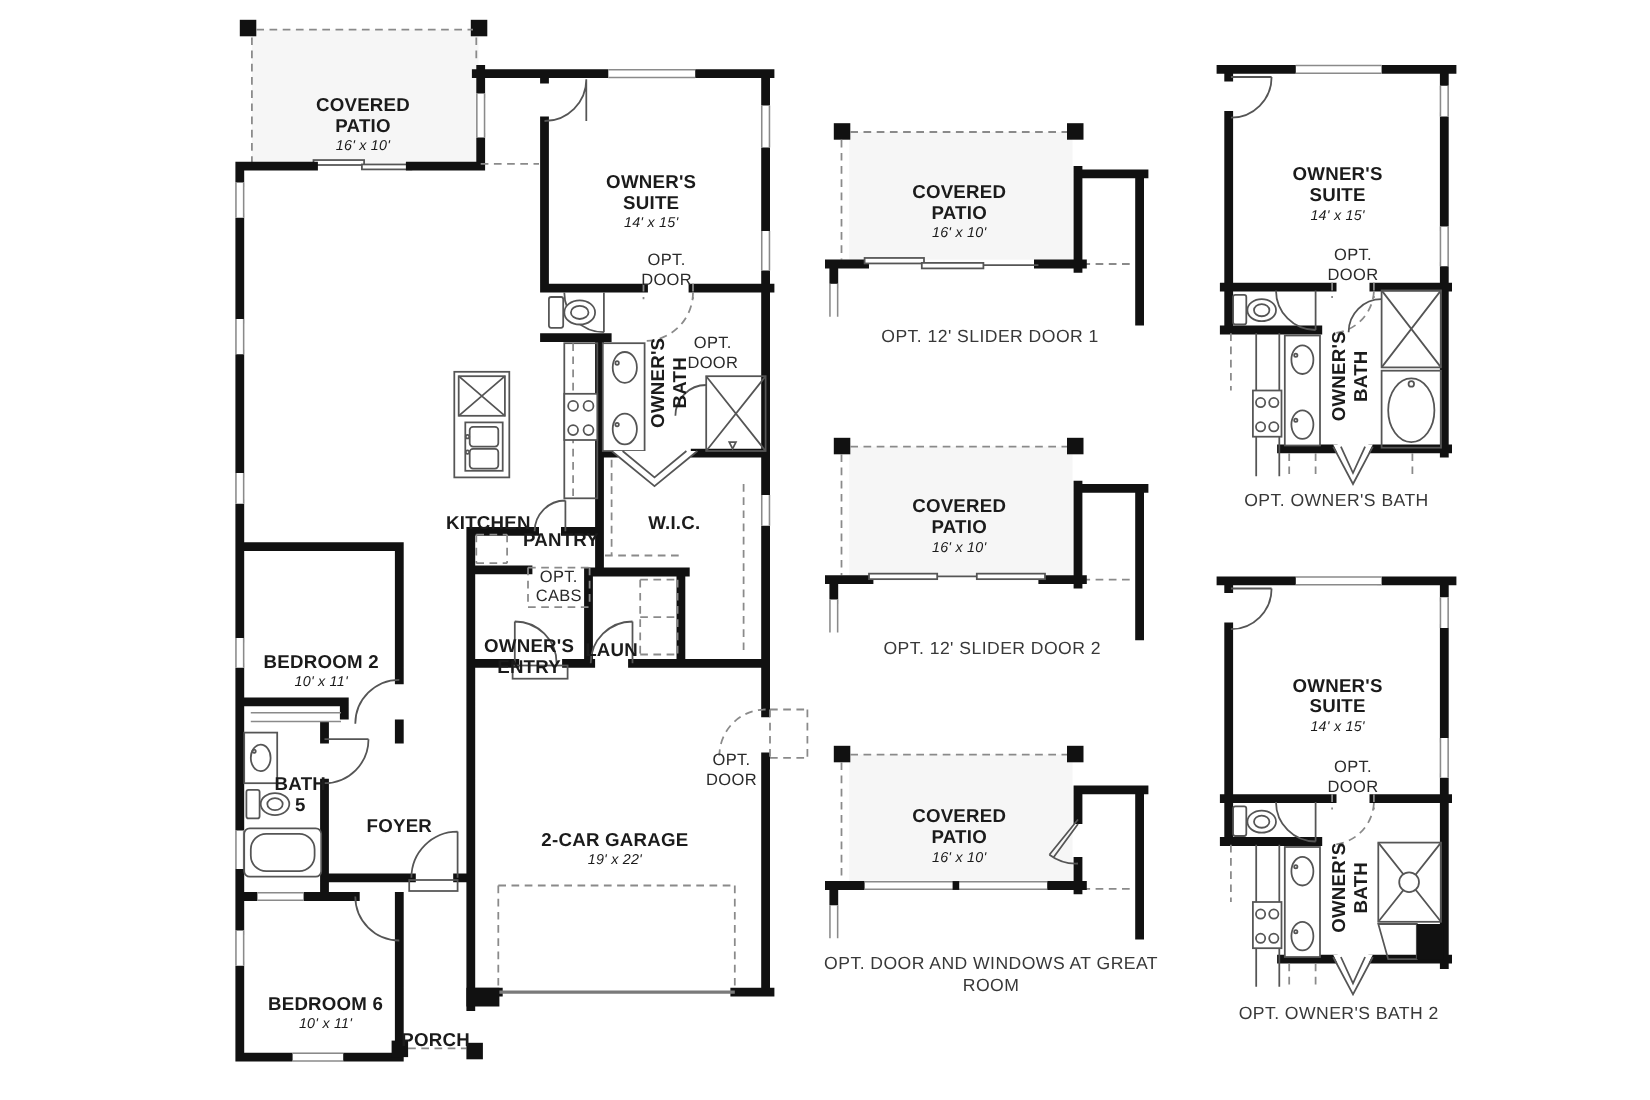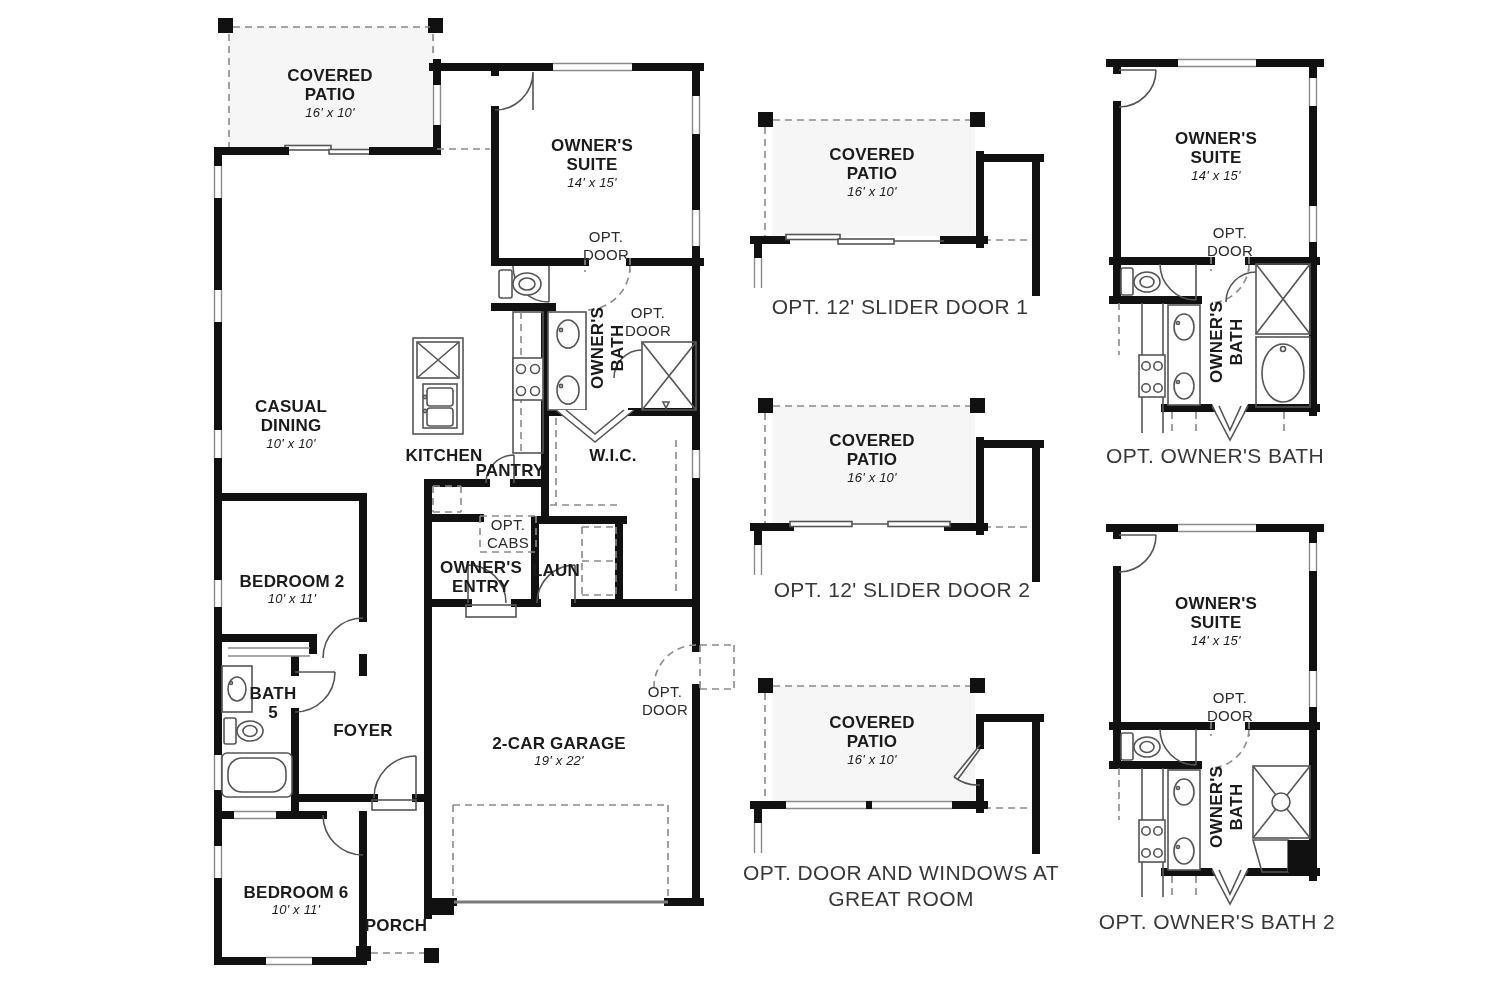--- a/index.html
+++ b/index.html
@@ -10,29 +10,29 @@
   .w{stroke:#111;stroke-width:8;fill:none;stroke-linecap:square;}
   .t{stroke:#555;stroke-width:1.6;fill:none;}
   .t2{stroke:#7a7a7a;stroke-width:3;fill:none;}
   .d{stroke:#8a8a8a;stroke-width:1.6;fill:none;stroke-dasharray:7 5;}
   .win-u{stroke:#fff;stroke-width:9;fill:none;}
   .win{stroke:#8a8a8a;stroke-width:1.4;fill:none;}
   .fix{fill:#fff;stroke:#555;stroke-width:1.6;}
   .b{fill:#111;stroke:none;}
   .patio{fill:#f6f6f6;stroke:none;}
   
-  .lbl{position:absolute;transform:translate(-50%,-50%);text-align:center;color:#1b1b1b;line-height:1.14;}
+  .lbl{position:absolute;transform:translate(-50%,-50%);text-align:center;color:#1b1b1b;line-height:1.14;margin-top:20px;}
   .lbl .t{display:block;font-weight:700;font-size:17px;letter-spacing:.2px;}
   .lbl .dm{display:block;font-weight:500;font-size:13px;margin-top:1px;letter-spacing:.2px;font-style:italic;}
   .vlbl{position:absolute;transform:translate(-50%,-50%) rotate(-90deg);text-align:center;
         color:#1b1b1b;font-weight:700;font-size:17px;line-height:1.15;letter-spacing:.2px;}
   .opt{position:absolute;transform:translate(-50%,-50%);text-align:center;
        font-weight:400;font-size:15px;line-height:1.22;color:#2b2b2b;letter-spacing:.3px;}
   .caption{position:absolute;transform:translate(-50%,-50%);text-align:center;
-       font-weight:400;font-size:21px;line-height:1.22;color:#383838;letter-spacing:.4px;}
+       font-weight:400;font-size:16px;line-height:1.22;color:#383838;letter-spacing:.4px;}
 </style>
 </head>
 <body>
 
 <div class="canvas">
 
 <svg width="1500" height="1000" viewBox="0 0 1500 1000">
 
   <g>
 
@@ -336,24 +336,20 @@
 </svg>
 
 <div class="lbl" style="left:330px;top:93px;width:130px">
   <span class="t">COVERED PATIO</span>
   <span class="dm">16' x 10'</span>
 </div>
 <div class="lbl" style="left:592px;top:163px;width:120px">
   <span class="t">OWNER'S SUITE</span>
   <span class="dm">14' x 15'</span>
 </div>
-<div class="lbl" style="left:291px;top:424px;width:110px">
-  <span class="t">CASUAL DINING</span>
-  <span class="dm">10' x 10'</span>
-</div>
 <div class="lbl" style="left:444px;top:456px;width:110px">
   <span class="t">KITCHEN</span>
 </div>
 <div class="lbl" style="left:510px;top:471px;width:110px">
   <span class="t">PANTRY</span>
 </div>
 <div class="vlbl" style="left:608px;top:348px;width:100px">OWNER'S BATH</div>
 <div class="lbl" style="left:613px;top:456px;width:100px">
   <span class="t">W.I.C.</span>
 </div>

